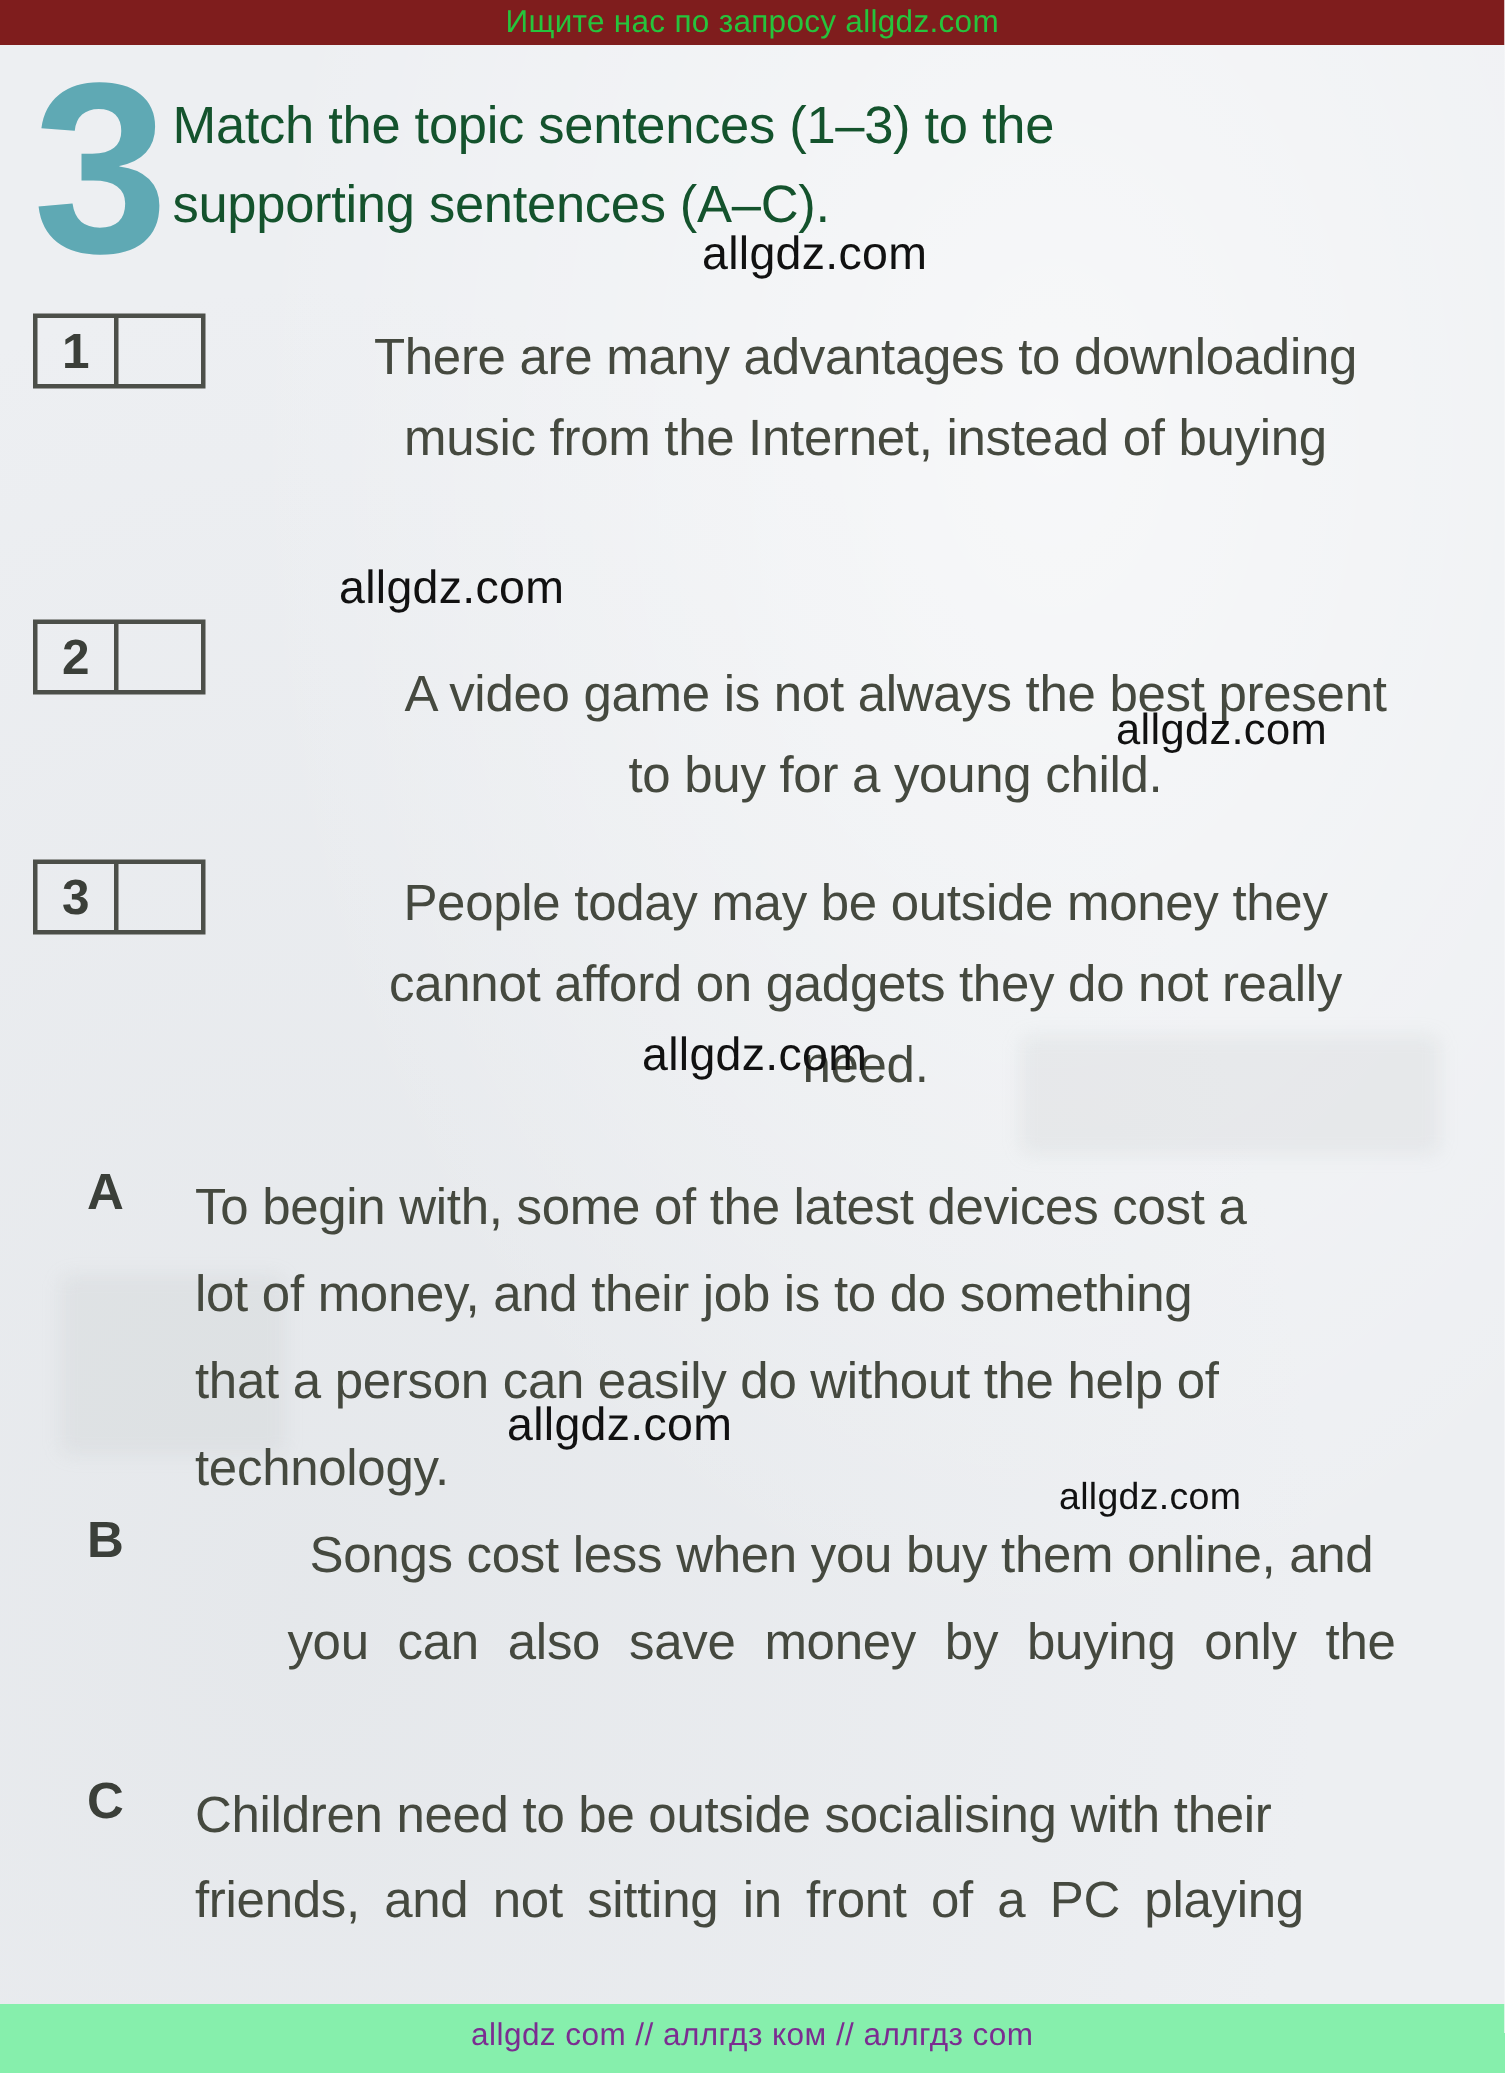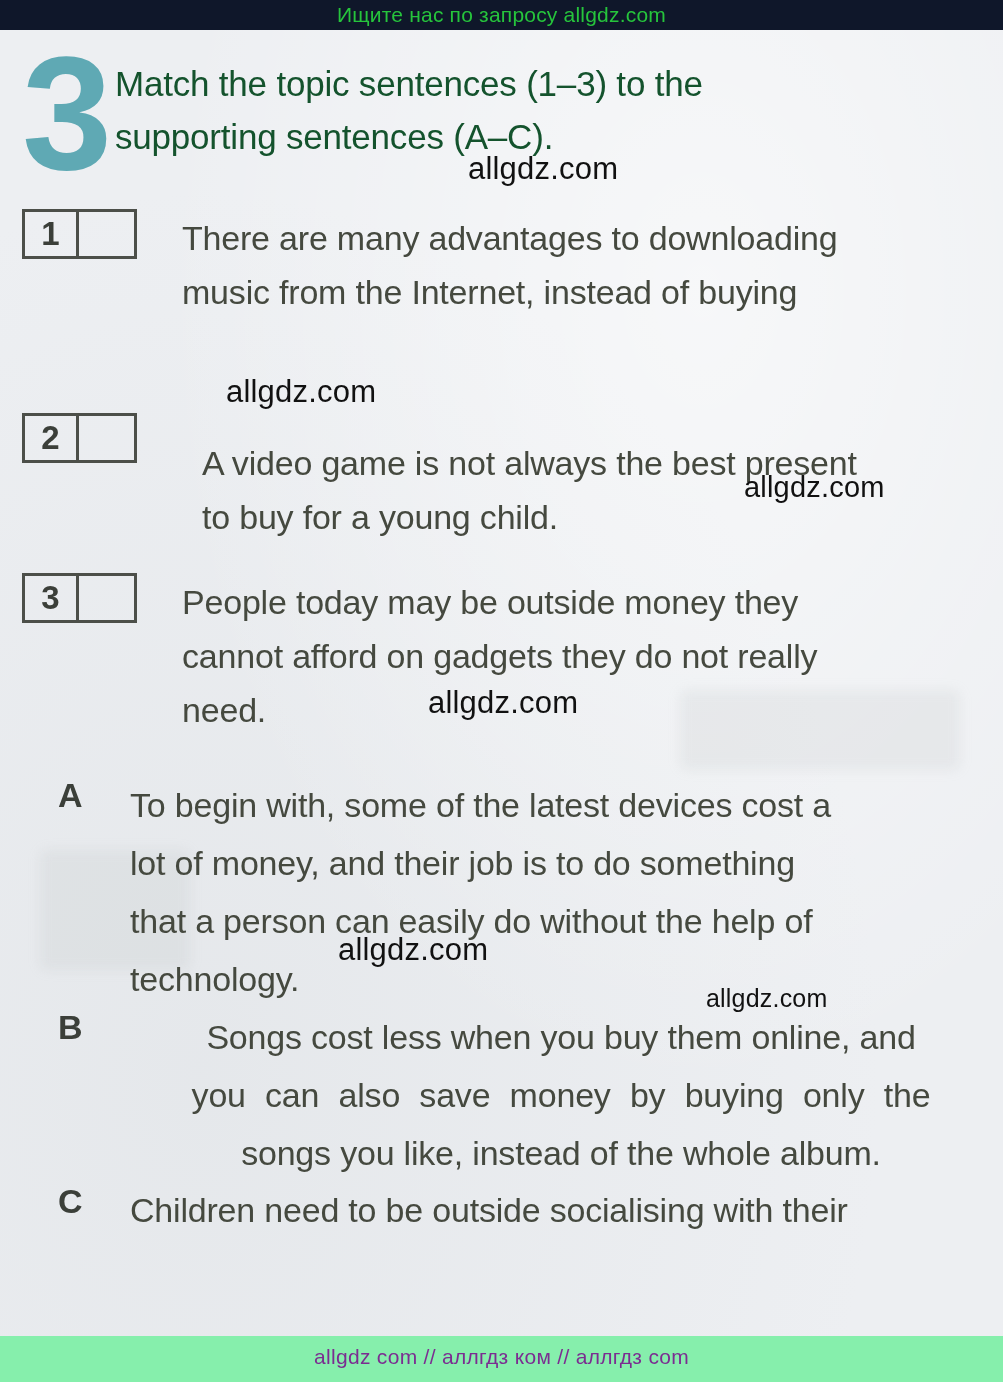--- a/index.html
+++ b/index.html
@@ -3,21 +3,21 @@
 <meta charset="utf-8">
 <style>
   html,body { margin:0; padding:0; }
   body {
     width:1003px; height:1382px; position:relative; overflow:hidden;
     background:#ffffff;
     font-family:"Liberation Sans", sans-serif;
   }
   .banner {
     position:absolute; left:0; top:0; width:1003px; height:30px;
-    background:#0f172a; text-align:center;
+    background:#7f1d1d; text-align:center;
   }
   .banner span {
     display:inline-block; margin-top:3px;
     font-size:21px; color:var(--banner-green,#26c43c); letter-spacing:.2px;
   }
   .scan {
     position:absolute; left:0; top:30px; width:1003px; height:1306px;
     background:var(--page-bg,#edeff2);
     background-image:
       radial-gradient(ellipse at 70% 20%, rgba(255,255,255,.55), rgba(255,255,255,0) 55%),
@@ -53,20 +53,21 @@
   .num-cell {
     width:51px; border-right:3px solid #4c4f49;
     display:flex; align-items:center; justify-content:center;
     font-size:33px; font-weight:700; color:#3b3f39;
   }
   .ans-cell { flex:1; }
   .t-text {
     position:absolute; left:182px; width:790px;
     font-size:34px; line-height:54px; color:var(--body-text,#45493f);
     letter-spacing:-.2px;
+    text-align:center;
   }
   .s-letter {
     position:absolute; left:58px; width:50px;
     font-size:34px; font-weight:700; color:#3b3f39;
   }
   .s-text {
     position:absolute; left:130px; width:862px;
     font-size:34px; line-height:58px; color:var(--body-text,#45493f);
     letter-spacing:-.2px;
   }
@@ -145,23 +146,23 @@
   <div class="ln">technology.</div>
 </div>
 
 <div class="wm wm5">allgdz.com</div>
 <div class="wm wm6">allgdz.com</div>
 
 <div class="s-letter" style="top:1008px;">B</div>
 <div class="s-text" style="top:1008px;text-align:center;">
   <div class="ln">Songs cost less when you buy them online, and</div>
   <div class="ln wide">you can also save money by buying only the</div>
-  <div class="ln">songs you like, instead of the whole album.</div>
 </div>
 
 <div class="s-letter" style="top:1182px;">C</div>
 <div class="s-text" style="top:1182px; line-height:57px;">
   <div class="ln">Children need to be outside socialising with their</div>
+  <div class="ln wide2">friends, and not sitting in front of a PC playing</div>
 </div>
 
 <div class="footer">
   <span>allgdz com  //  аллгдз ком  //  аллгдз com</span>
 </div>
 
 </body></html>

